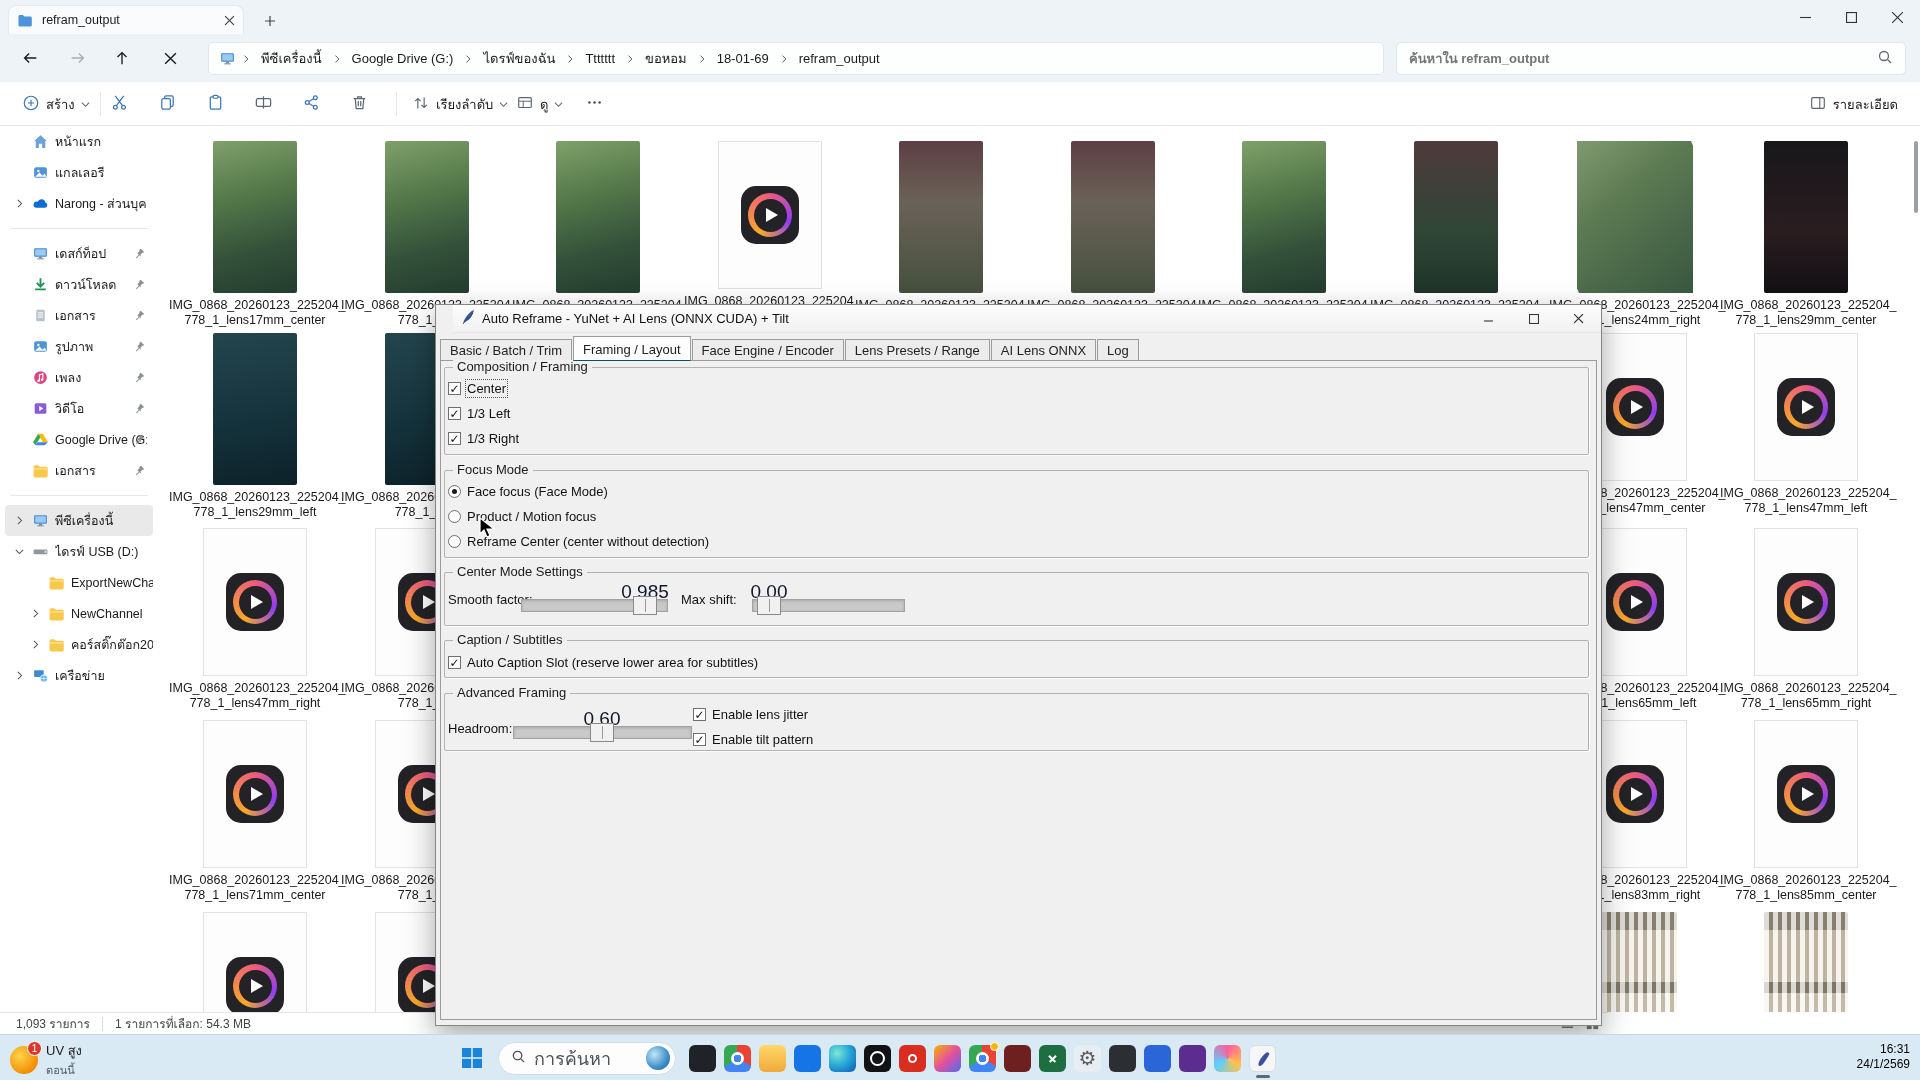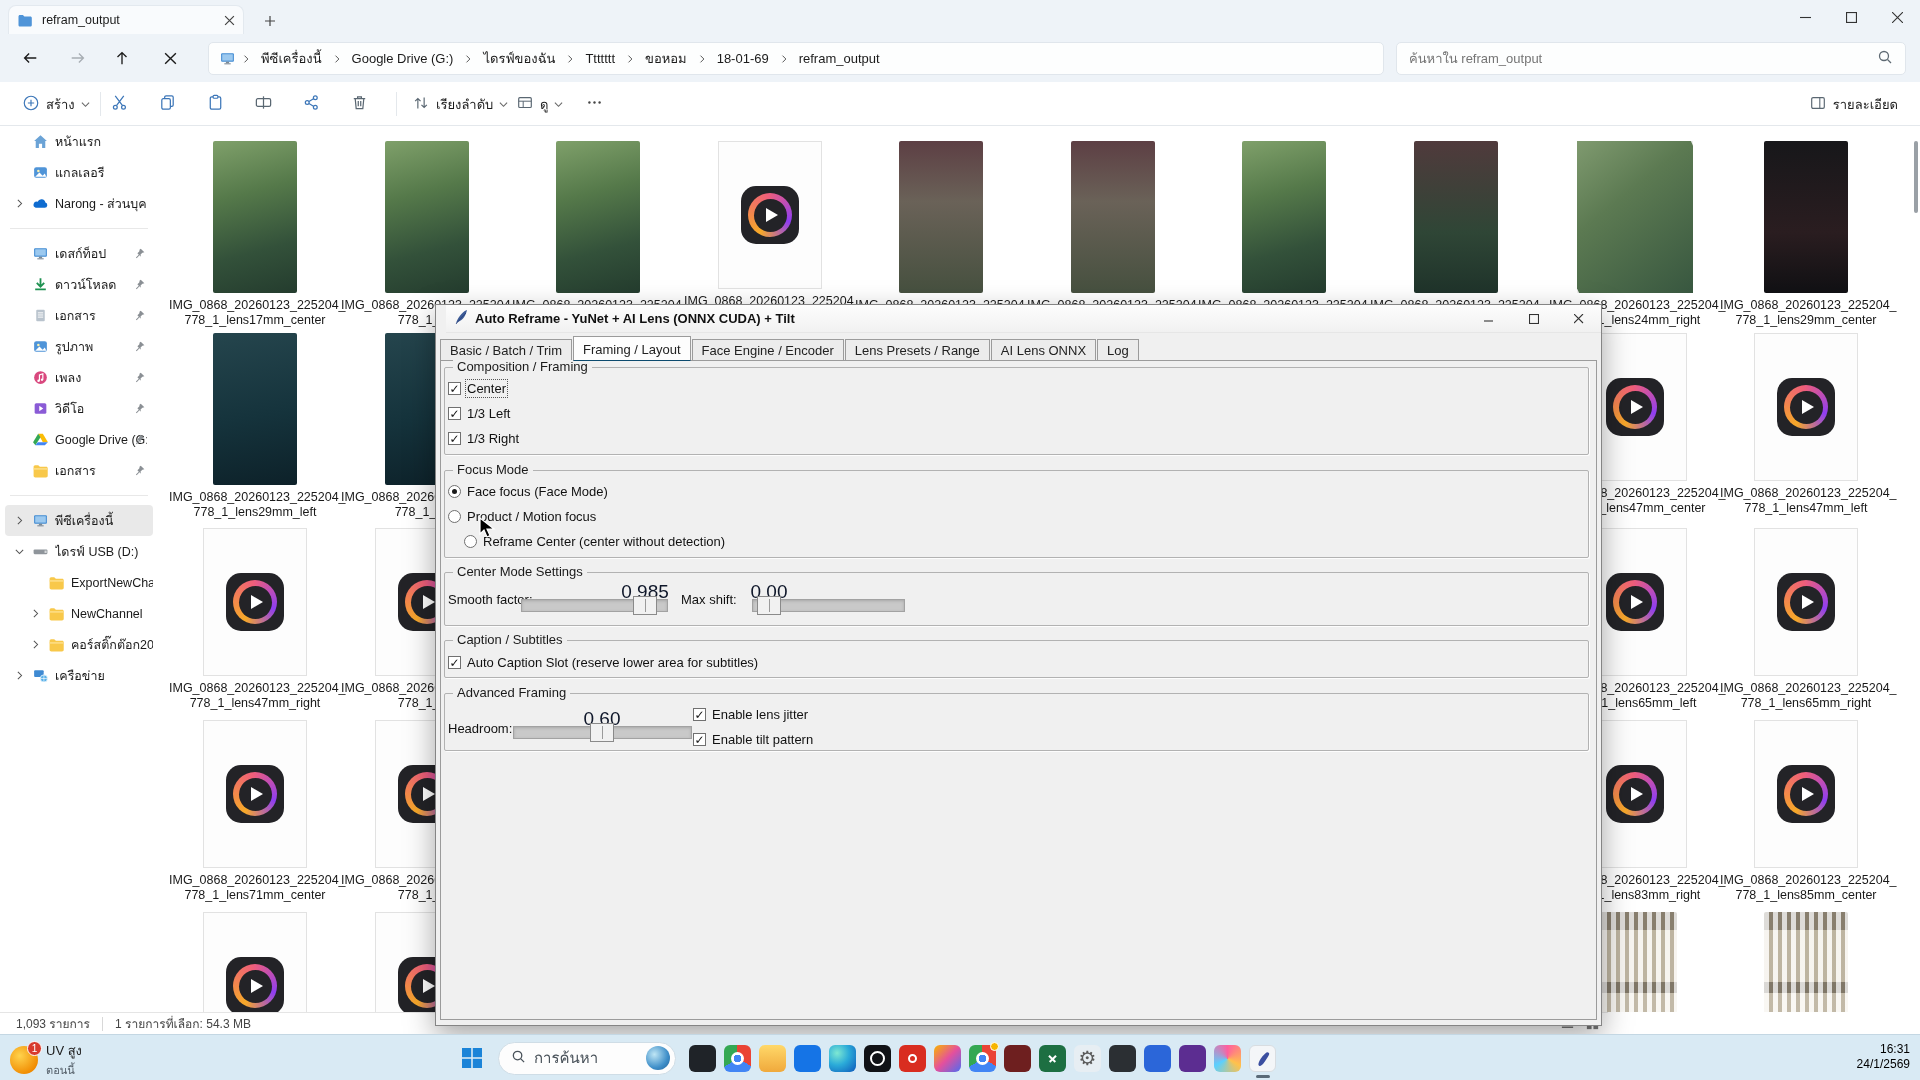--- a/index.html
+++ b/index.html
@@ -20,21 +20,21 @@
 
   #navbar { position:absolute; left:0; top:34px; width:1920px; height:48px; background:#eef3f8; }
   .navbtn { position:absolute; top:8px; width:34px; height:32px; display:flex; align-items:center; justify-content:center; border-radius:4px; }
   #addressbar { position:absolute; left:208px; top:8px; width:1176px; height:33px; background:#fdfefe;
     border:1px solid #e0e6ec; border-radius:5px; display:flex; align-items:center; padding:0 10px; gap:2px; }
   .crumb { font-size:13px; color:#1b1b1b; padding:3px 7px; border-radius:4px; white-space:nowrap; }
   .crumb-sep { display:flex; align-items:center; padding:0 2px; }
   #searchbox { position:absolute; left:1396px; top:8px; width:510px; height:33px; background:#fdfefe;
     border:1px solid #e0e6ec; border-radius:5px; display:flex; align-items:center; padding:0 12px; }
   #searchbox input { flex:1; border:none; outline:none; font-size:13px; color:#5a6067; background:transparent;
-    font-family:inherit; }
+    font-family:inherit;font-weight:bold; }
 
   #cmdbar { position:absolute; left:0; top:82px; width:1920px; height:44px; background:#ffffff;
     border-bottom:1px solid #e4e8ec; }
   .cmd { position:absolute; top:6px; height:32px; display:flex; align-items:center; gap:6px; padding:0 8px;
     border-radius:4px; font-size:13px; color:#1b1b1b; }
   .vsep { position:absolute; top:10px; width:1px; height:24px; background:#e4e8ec; }
 
   
   #sidebar { position:absolute; left:0; top:126px; width:158px; height:886px; background:#fff; overflow:hidden; }
   .side-item { position:relative; height:31px; display:flex; align-items:center; margin:0 5px; padding-left:7px;
@@ -76,22 +76,22 @@
   
   #statusbar { position:absolute; left:0; top:1012px; width:1608px; height:22px; background:#fff;
     border-top:1px solid #e5e5e5; display:flex; align-items:center; padding-left:16px; gap:12px; }
   #statusbar .st { font-size:12px; color:#444; }
   .st-sep { width:1px; height:14px; background:#d8d8d8; }
   #status-icons { position:absolute; right:8px; top:3px; display:flex; gap:10px; }
 
   
   #dialog { position:absolute; left:435px; top:304px; width:1167px; height:722px; background:#f0f0f0;
     border:1px solid #858585; box-shadow:0 10px 28px rgba(0,0,0,.35); z-index:50; font-size:13px; color:#111; }
-  #dlg-title { position:absolute; left:10px; top:0; right:0; height:28px; background:linear-gradient(#fdfdfd,#f1f1f1);
-    display:flex; align-items:center; padding-left:8px; gap:7px; border-bottom:1px solid #e6e6e6;font-weight:bold; }
+  #dlg-title { position:absolute; left:17px; top:0; right:0; height:28px; background:linear-gradient(#fdfdfd,#f1f1f1);
+    display:flex; align-items:center; padding-left:8px; gap:7px; border-bottom:1px solid #e6e6e6; }
   #dlg-title .t { font-size:13px; color:#111; }
   #dlg-controls { position:absolute; right:0; top:0; height:28px; display:flex; }
   #dlg-controls .dc { width:45px; height:28px; display:flex; align-items:center; justify-content:center; }
   #dlg-tabs { position:absolute; left:4px; top:30px; height:25px; display:flex; align-items:flex-end; gap:1px; z-index:2; }
   .dtab { padding:3px 9px 4px; border:1px solid #9b9b9b; border-bottom:none; background:#ececec; font-size:13px; color:#222; height:21px; }
   .dtab.active { background:#fdfdfd; height:25px; padding-top:5px; border-bottom:1px solid #0c4a6e; margin-bottom:-1px; }
   #dlg-panel { position:absolute; left:4px; right:4px; top:55px; bottom:5px; border:1px solid #9b9b9b; background:#f0f0f0; }
 
   .grp { position:absolute; left:8px; width:1145px; border:1px solid #b2b2b2; border-radius:2px;
     box-shadow:1px 1px 0 rgba(255,255,255,.85); }
@@ -115,21 +115,21 @@
   #uv-ic { position:relative; width:28px; height:28px; border-radius:50%;
     background:radial-gradient(circle at 35% 35%,#ffd34d,#f08a00 75%); }
   #uv-badge { position:absolute; right:-4px; top:-5px; min-width:15px; height:15px; border-radius:8px; background:#d83b2d;
     color:#fff; font-size:10px; display:flex; align-items:center; justify-content:center; padding:0 3px; border:1px solid #fff; }
   #weather .l1 { font-size:13px; color:#1b1b1b; }
   #weather .l2 { font-size:11px; color:#55606a; }
   #tb-center { position:absolute; left:455px; top:6px; display:flex; align-items:center; gap:9px; }
   #start-btn { width:34px; height:34px; display:flex; align-items:center; justify-content:center; border-radius:5px; }
   #tb-search { width:178px; height:33px; background:#fdfdfd; border:1px solid #cfdde6; border-radius:17px;
     display:flex; align-items:center; gap:8px; padding:0 5px 0 12px; }
-  #tb-search .ts-label { flex:1; font-size:15px; color:#49525a; white-space:nowrap; }
+  #tb-search .ts-label { flex:1; font-size:18px; color:#49525a; white-space:nowrap; }
   #tb-search .globe { width:24px; height:24px; border-radius:50%;
     background:radial-gradient(circle at 35% 35%,#bfe6f5,#3f8fc9 60%,#1f5e96); }
   .tbapp { position:relative; width:27px; height:27px; border-radius:6px; margin:0 4px; }
   .tbapp.active::before { content:""; position:absolute; bottom:-7px; left:50%; transform:translateX(-50%);
     width:14px; height:3px; border-radius:2px; background:#5a6a77; }
   .tbapp .dotbadge { position:absolute; top:-3px; right:-3px; width:9px; height:9px; border-radius:50%; background:#f7b500; border:1px solid #fff; }
   .a-messenger{background:#1f2328}
   .a-chrome,.a-chrome-work{background:conic-gradient(#ea4335 0 33%,#4285f4 33% 66%,#34a853 66% 100%);}
   .a-chrome::after,.a-chrome-work::after{content:"";position:absolute;inset:7px;border-radius:50%;
     background:radial-gradient(circle,#4285f4 0 40%,#fff 42%);}
@@ -1242,21 +1242,21 @@
   </div>
   <div id="focus-body">
       <div class="cbrow" style="left: 12px; top: 179px;">
         <span class="rb sel"></span>
         <span class="wlab">Face focus (Face Mode)</span>
       </div>
       <div class="cbrow" style="left: 12px; top: 204px;">
         <span class="rb"></span>
         <span class="wlab">Product / Motion focus</span>
       </div>
-      <div class="cbrow" style="left: 28px; top: 229px;">
+      <div class="cbrow" style="left: 12px; top: 229px;">
         <span class="rb"></span>
         <span class="wlab">Reframe Center (center without detection)</span>
       </div>
     </div>
 
   <div class="grp" style="top:267px;height:54px">
     <span class="glab">Center Mode Settings</span>
   </div>
   <span class="wlab abs" style="left:12px;top:287px">Smooth factor:</span>
   <div class="trough" style="left:85px;top:294px;width:147px">

